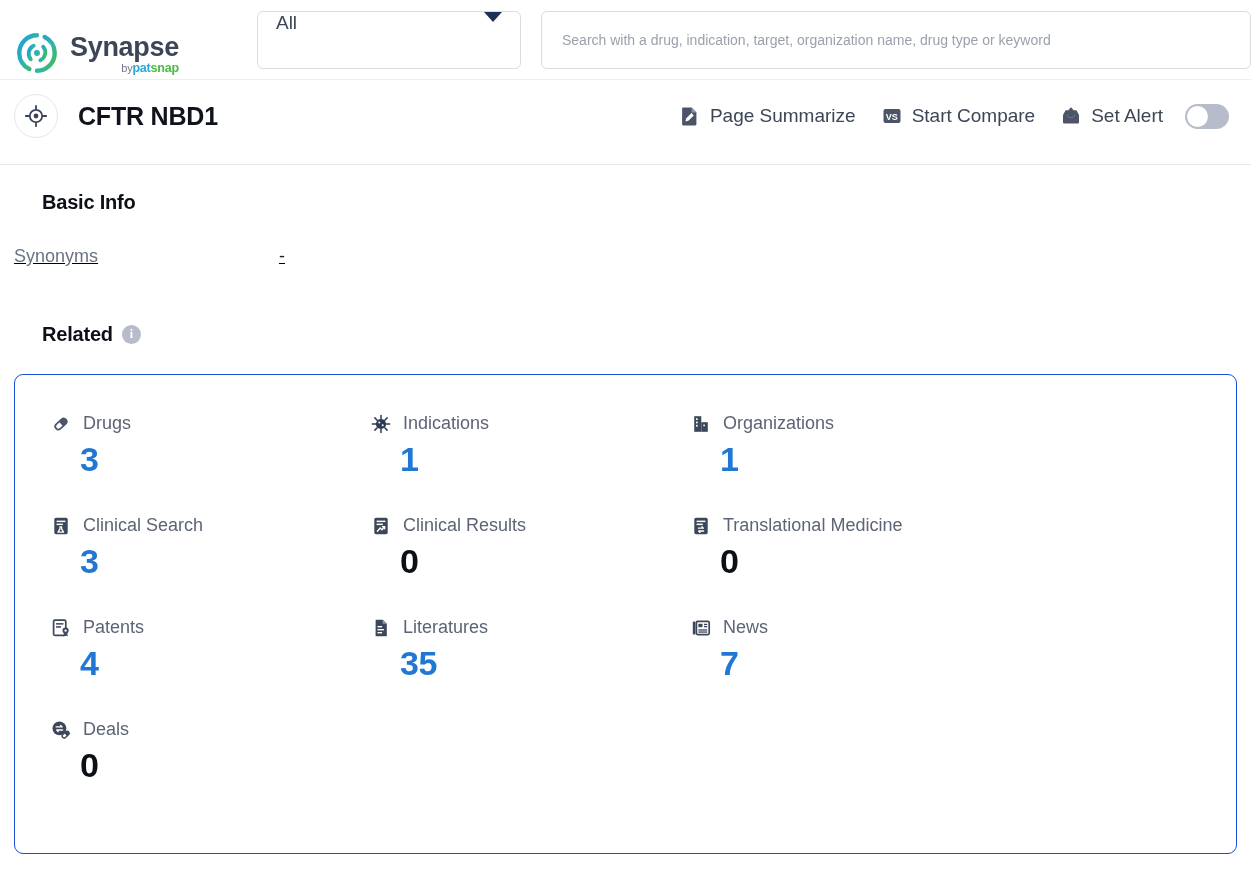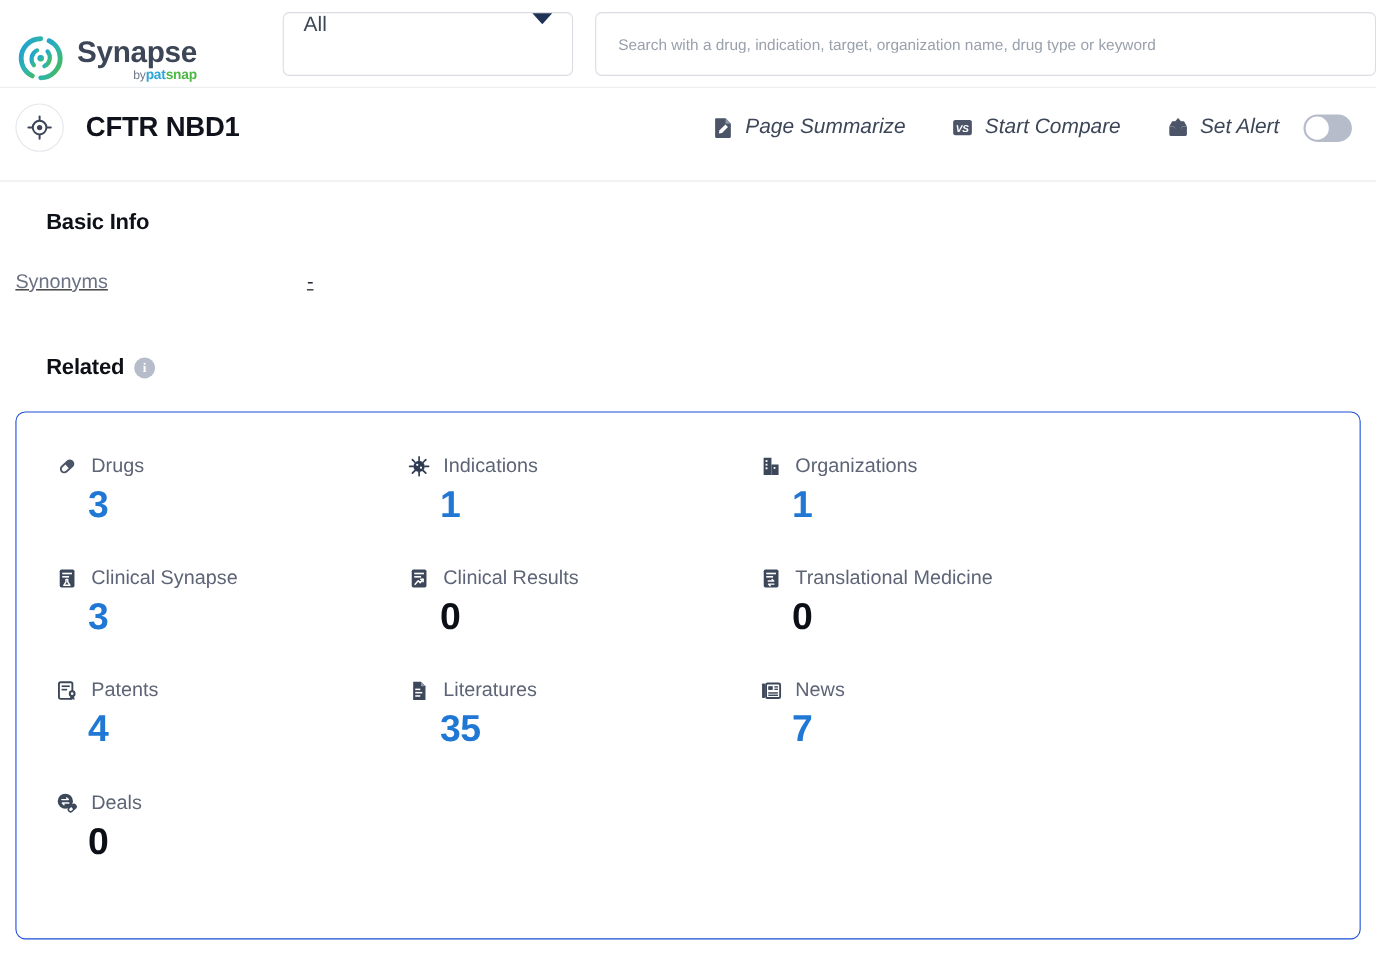--- a/index.html
+++ b/index.html
@@ -88,21 +88,21 @@
     display: flex; align-items: center; justify-content: center;
     flex: 0 0 auto; background: #fff;
   }
   .entity-title {
     margin-left: 20px;
     font-size: 25px; font-weight: 700; color: #10131c;
     letter-spacing: -0.2px;
   }
   .entity-actions {
     margin-left: auto;
-    display: flex; align-items: center; gap: 42px; font-style: italic;
+    display: flex; align-items: center; gap: 26px;
   }
   .action {
     display: flex; align-items: center; gap: 10px;
     cursor: pointer;
   }
   .action-label { font-size: 19px; color: #3c4657; }
   .toggle {
     width: 44px; height: 25px; border-radius: 13px;
     background: #b6bcca; position: relative;
     margin-left: 12px; cursor: pointer; flex: 0 0 auto;
@@ -334,21 +334,21 @@
           <span>
             <svg class="ico" viewBox="0 0 20 20">
               <rect x="3.3" y="1.8" width="13.4" height="16.4" rx="1.6" fill="#3c4759"></rect>
               <g fill="#fff">
                 <rect x="5.6" y="4.6" width="8.8" height="1.5"></rect>
                 <rect x="5.6" y="7.6" width="6.2" height="1.5"></rect>
               </g>
               <path d="M9 10.8v2.1l-2 3.2h5.6l-2-3.2v-2.1z" fill="none" stroke="#fff" stroke-width="1.3" stroke-linejoin="round"></path>
             </svg>
           </span>
-          <span class="stat-label">Clinical Synapse</span>
+          <span class="stat-label">Clinical Search</span>
         </div>
         <div class="stat-value blue">3</div>
       </div>
 
       <div class="stat">
         <div class="stat-head">
           <span>
             <svg class="ico" viewBox="0 0 20 20">
               <rect x="3.3" y="1.8" width="13.4" height="16.4" rx="1.6" fill="#3c4759"></rect>
               <g fill="#fff">

